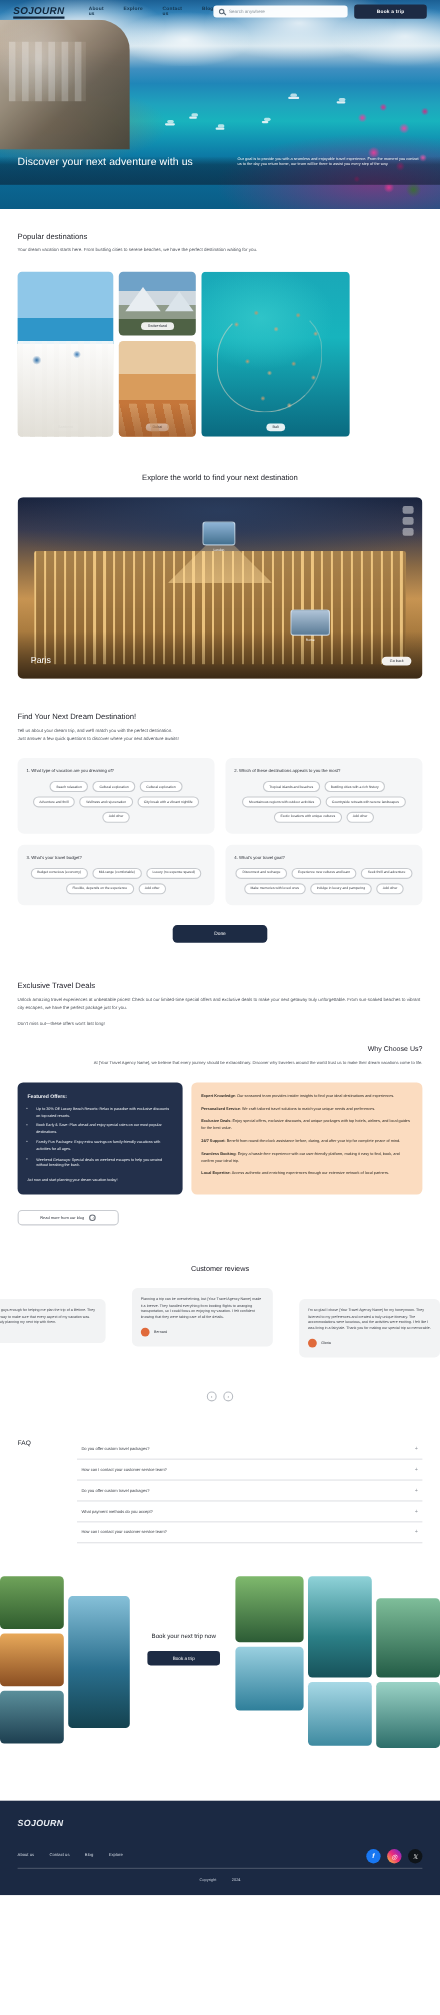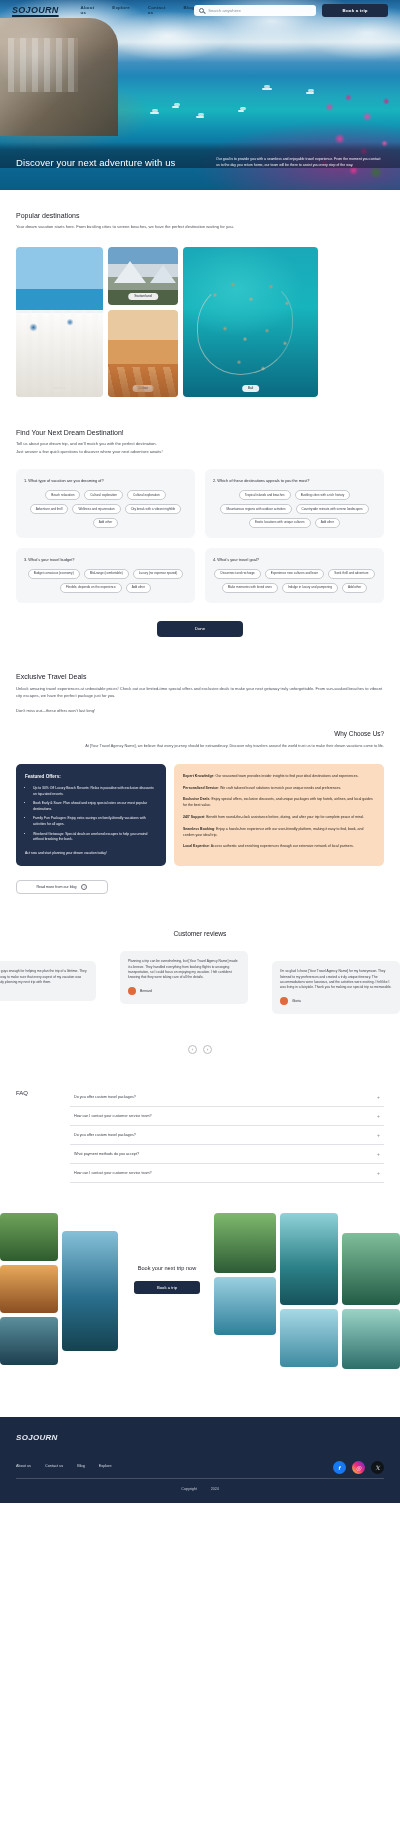--- a/index.html
+++ b/index.html
@@ -89,21 +89,21 @@
   .searchbox span { font-size: 4.2px; color: #8a949d; }
   .btn-booktrip {
     width: 66px; height: 13px; background: #1d2b44; border-radius: 3px;
     display: flex; align-items: center; justify-content: center;
     font-size: 4.4px; color: #fff; font-weight: 600; letter-spacing:.2px;
   }
 
   .hero-band {
     position: absolute; left: 0; right: 0; bottom: 22px; height: 26px;
     background: linear-gradient(to bottom, rgba(10,22,38,.0), rgba(10,22,38,.42) 30%, rgba(10,22,38,.52));
-    display: flex; align-items: flex-end; padding: 0 16px; z-index: 5;
+    display: flex; align-items: flex-start; padding: 0 16px; z-index: 5;
   }
   .hero-title { font-size: 9.5px; color: #fff; font-weight: 500; letter-spacing: .1px; }
   .hero-sub {
     margin-left: auto; width: 168px; font-size: 3.5px; line-height: 1.55;
     color: rgba(255,255,255,.94); text-align: left;
   }
 
   
   .section { padding: 0 16px; }
   .sec-h { font-size: 7px; font-weight: 500; color: #1d1f27; }
@@ -357,20 +357,43 @@
         <div class="dcard c-dubai">
           <div class="dlabel">Dubai</div>
         </div>
       </div>
       <div class="dcard c-bali">
         <div class="dlabel">Bali</div>
       </div>
     </div>
   </div>
 
+  <div class="section explore">
+    <div class="sec-h">Explore the world to find your next destination</div>
+    <div class="paris-wrap">
+      <div class="louvre"></div>
+      <div class="paris-reflect"></div>
+
+      <div class="mini-card mini-a">
+        <span class="mini-lab">London</span>
+      </div>
+      <div class="mini-card mini-b">
+        <span class="mini-lab">Rome</span>
+      </div>
+
+      <div class="thumb-stack">
+        <i></i>
+        <i></i>
+        <i></i>
+      </div>
+
+      <div class="paris-label">Paris</div>
+      <div class="go-back">Go back</div>
+    </div>
+  </div>
 
   <div class="section quiz">
     <div class="sec-h">Find Your Next Dream Destination!</div>
     <div class="sec-p">Tell us about your dream trip, and we'll match you with the perfect destination.</div>
     <div class="sec-p" style="margin-top:1px">Just answer a few quick questions to discover where your next adventure awaits!</div>
 
     <div class="quiz-grid">
 
       <div class="qcard">
         <div class="qtitle">1. What type of vacation are you dreaming of?</div>

